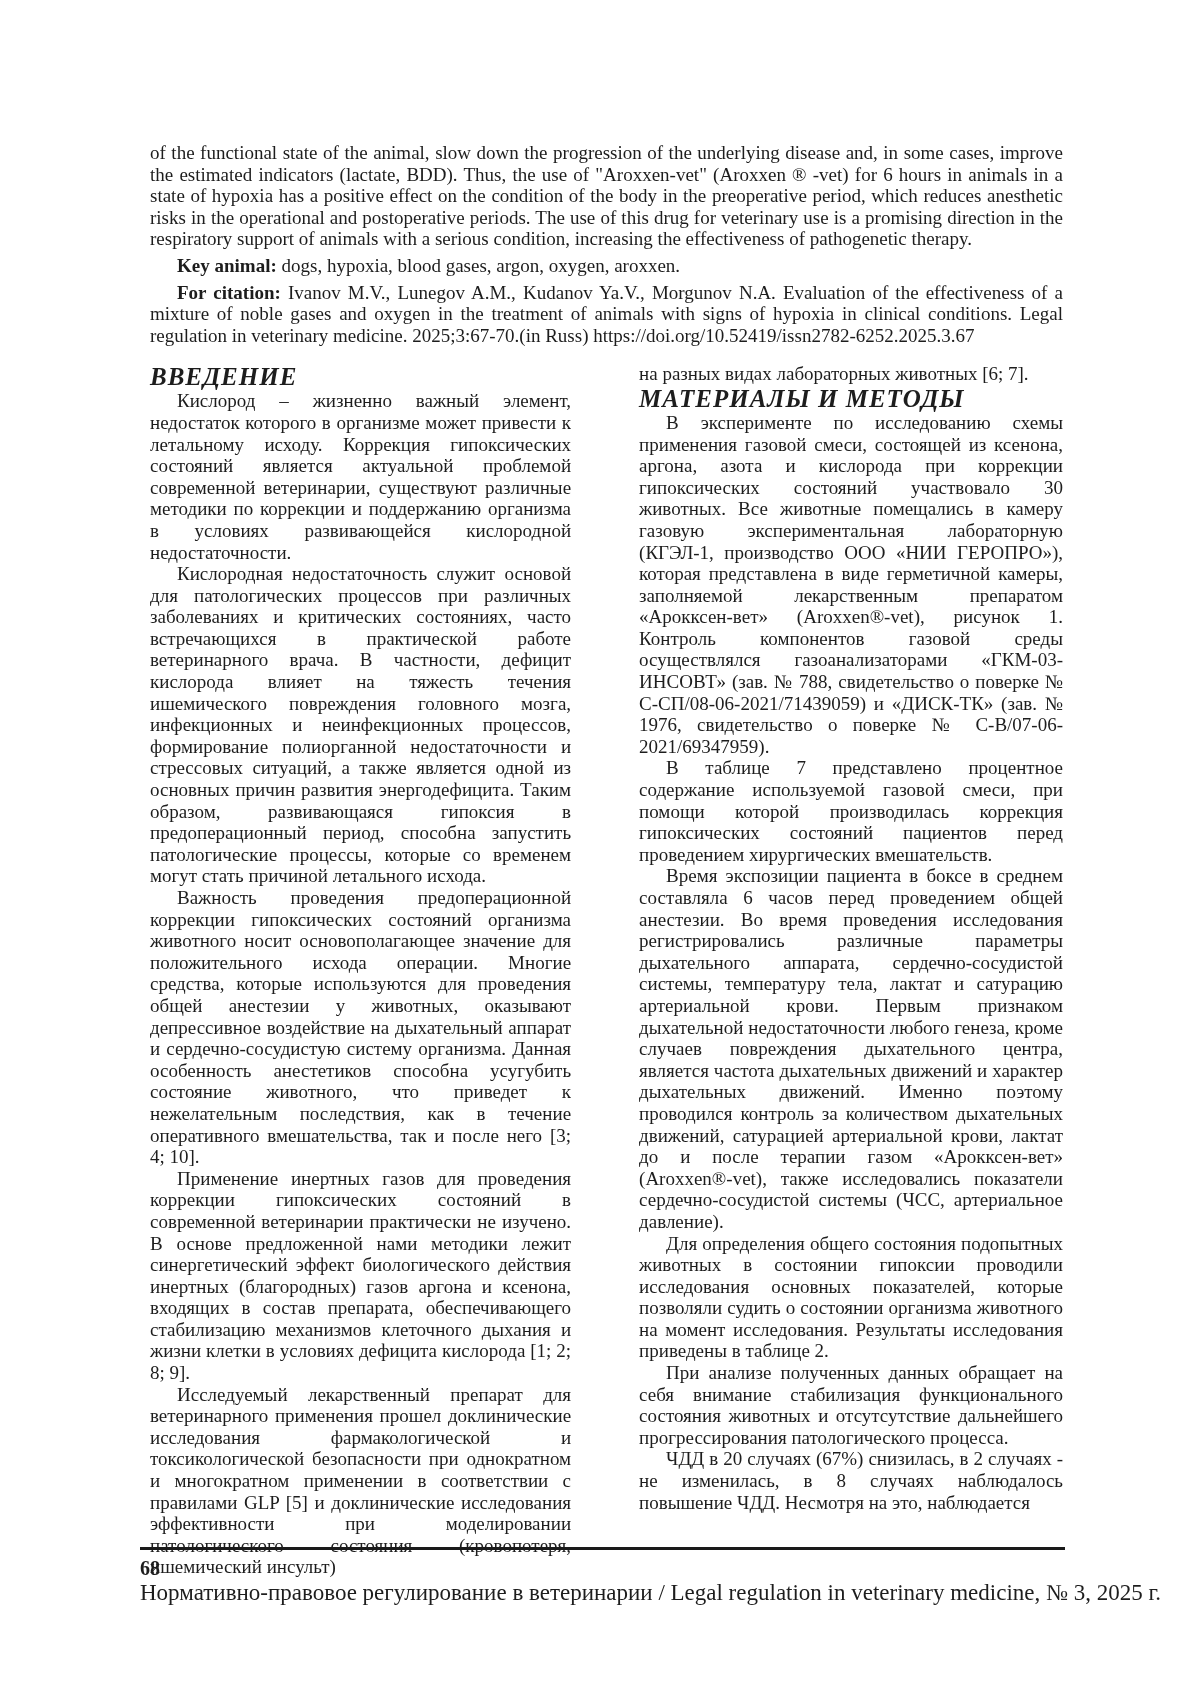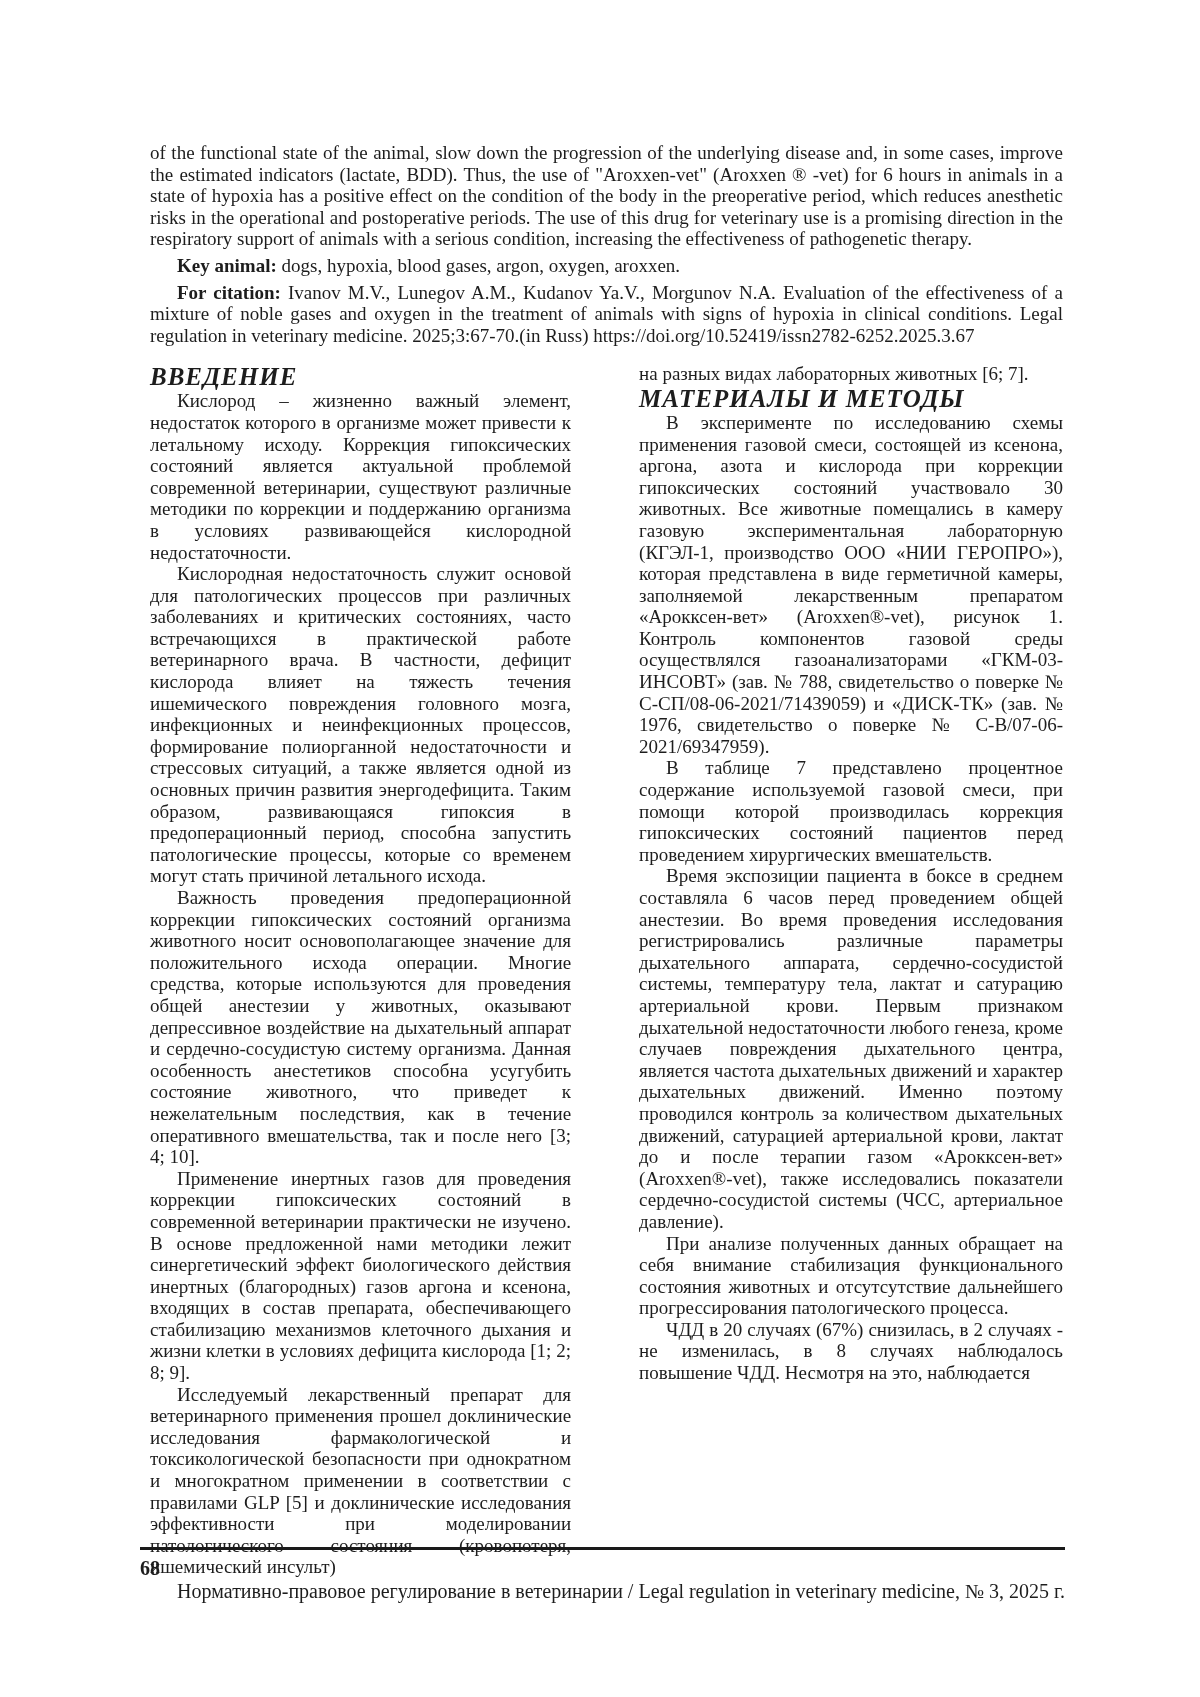--- a/index.html
+++ b/index.html
@@ -62,21 +62,21 @@
     display: flex;
     align-items: baseline;
     flex-direction: column;
   }
   .footer .page-num {
     font-weight: bold;
     font-size: 20px;
   }
   .footer .journal-line {
     margin-left: auto;
-    font-size: 20px;
+    font-size: 23px;
     white-space: nowrap;
   }
 </style>
 </head>
 <body>
 
 <div class="page">
 
   <div class="front-matter">
     <p class="body-text">of the functional state of the animal, slow down the progression of the underlying disease and, in some cases, improve the estimated indicators (lactate, BDD). Thus, the use of "Aroxxen-vet" (Aroxxen ® -vet) for 6 hours in animals in a state of hypoxia has a positive effect on the condition of the body in the preoperative period, which reduces anesthetic risks in the operational and postoperative periods. The use of this drug for veterinary use is a promising direction in the respiratory support of animals with a serious condition, increasing the effectiveness of pathogenetic therapy.</p>
@@ -98,20 +98,21 @@
     </div>
 
     <div class="col-right">
       <p class="body-text">на разных видах лабораторных животных [6; 7].</p>
 
       <h2 class="section-heading">МАТЕРИАЛЫ И МЕТОДЫ</h2>
       <p class="body-text indent">В эксперименте по исследованию схемы применения газовой смеси, состоящей из ксенона, аргона, азота и кислорода при коррекции гипоксических состояний участвовало 30 животных. Все животные помещались в камеру газовую экспериментальная лабораторную (КГЭЛ-1, производство ООО «НИИ ГЕРОПРО»), которая представлена в виде герметичной камеры, заполняемой лекарственным препаратом «Арокксен-вет» (Aroxxen®-vet), рисунок 1. Контроль компонентов газовой среды осуществлялся газоанализаторами «ГКМ-03-ИНСОВТ» (зав. № 788, свидетельство о поверке № С-СП/08-06-2021/71439059) и «ДИСК-ТК» (зав. № 1976, свидетельство о поверке № С-В/07-06-2021/69347959).</p>
       <p class="body-text indent">В таблице 7 представлено процентное содержание используемой газовой смеси, при помощи которой производилась коррекция гипоксических состояний пациентов перед проведением хирургических вмешательств.</p>
       <p class="body-text indent">Время экспозиции пациента в боксе в среднем составляла 6 часов перед проведением общей анестезии. Во время проведения исследования регистрировались различные параметры дыхательного аппарата, сердечно-сосудистой системы, температуру тела, лактат и сатурацию артериальной крови. Первым признаком дыхательной недостаточности любого генеза, кроме случаев повреждения дыхательного центра, является частота дыхательных движений и характер дыхательных движений. Именно поэтому проводился контроль за количеством дыхательных движений, сатурацией артериальной крови, лактат до и после терапии газом «Арокксен-вет» (Aroxxen®-vet), также исследовались показатели сердечно-сосудистой системы (ЧСС, артериальное давление).</p>
 
+      <p class="body-text indent">Для определения общего состояния подопытных животных в состоянии гипоксии проводили исследования основных показателей, которые позволяли судить о состоянии организма животного на момент исследования. Результаты исследования приведены в таблице 2.</p>
       <p class="body-text indent">При анализе полученных данных обращает на себя внимание стабилизация функционального состояния животных и отсутсутствие дальнейшего прогрессирования патологического процесса.</p>
       <p class="body-text indent">ЧДД в 20 случаях (67%) снизилась, в 2 случаях - не изменилась, в 8 случаях наблюдалось повышение ЧДД. Несмотря на это, наблюдается</p>
     </div>
 
   </div>
 
   <div class="footer">
     <span class="page-num">68</span>
     <span class="journal-line">Нормативно-правовое регулирование в ветеринарии / Legal regulation in veterinary medicine, № 3, 2025 г.</span>
   </div>

